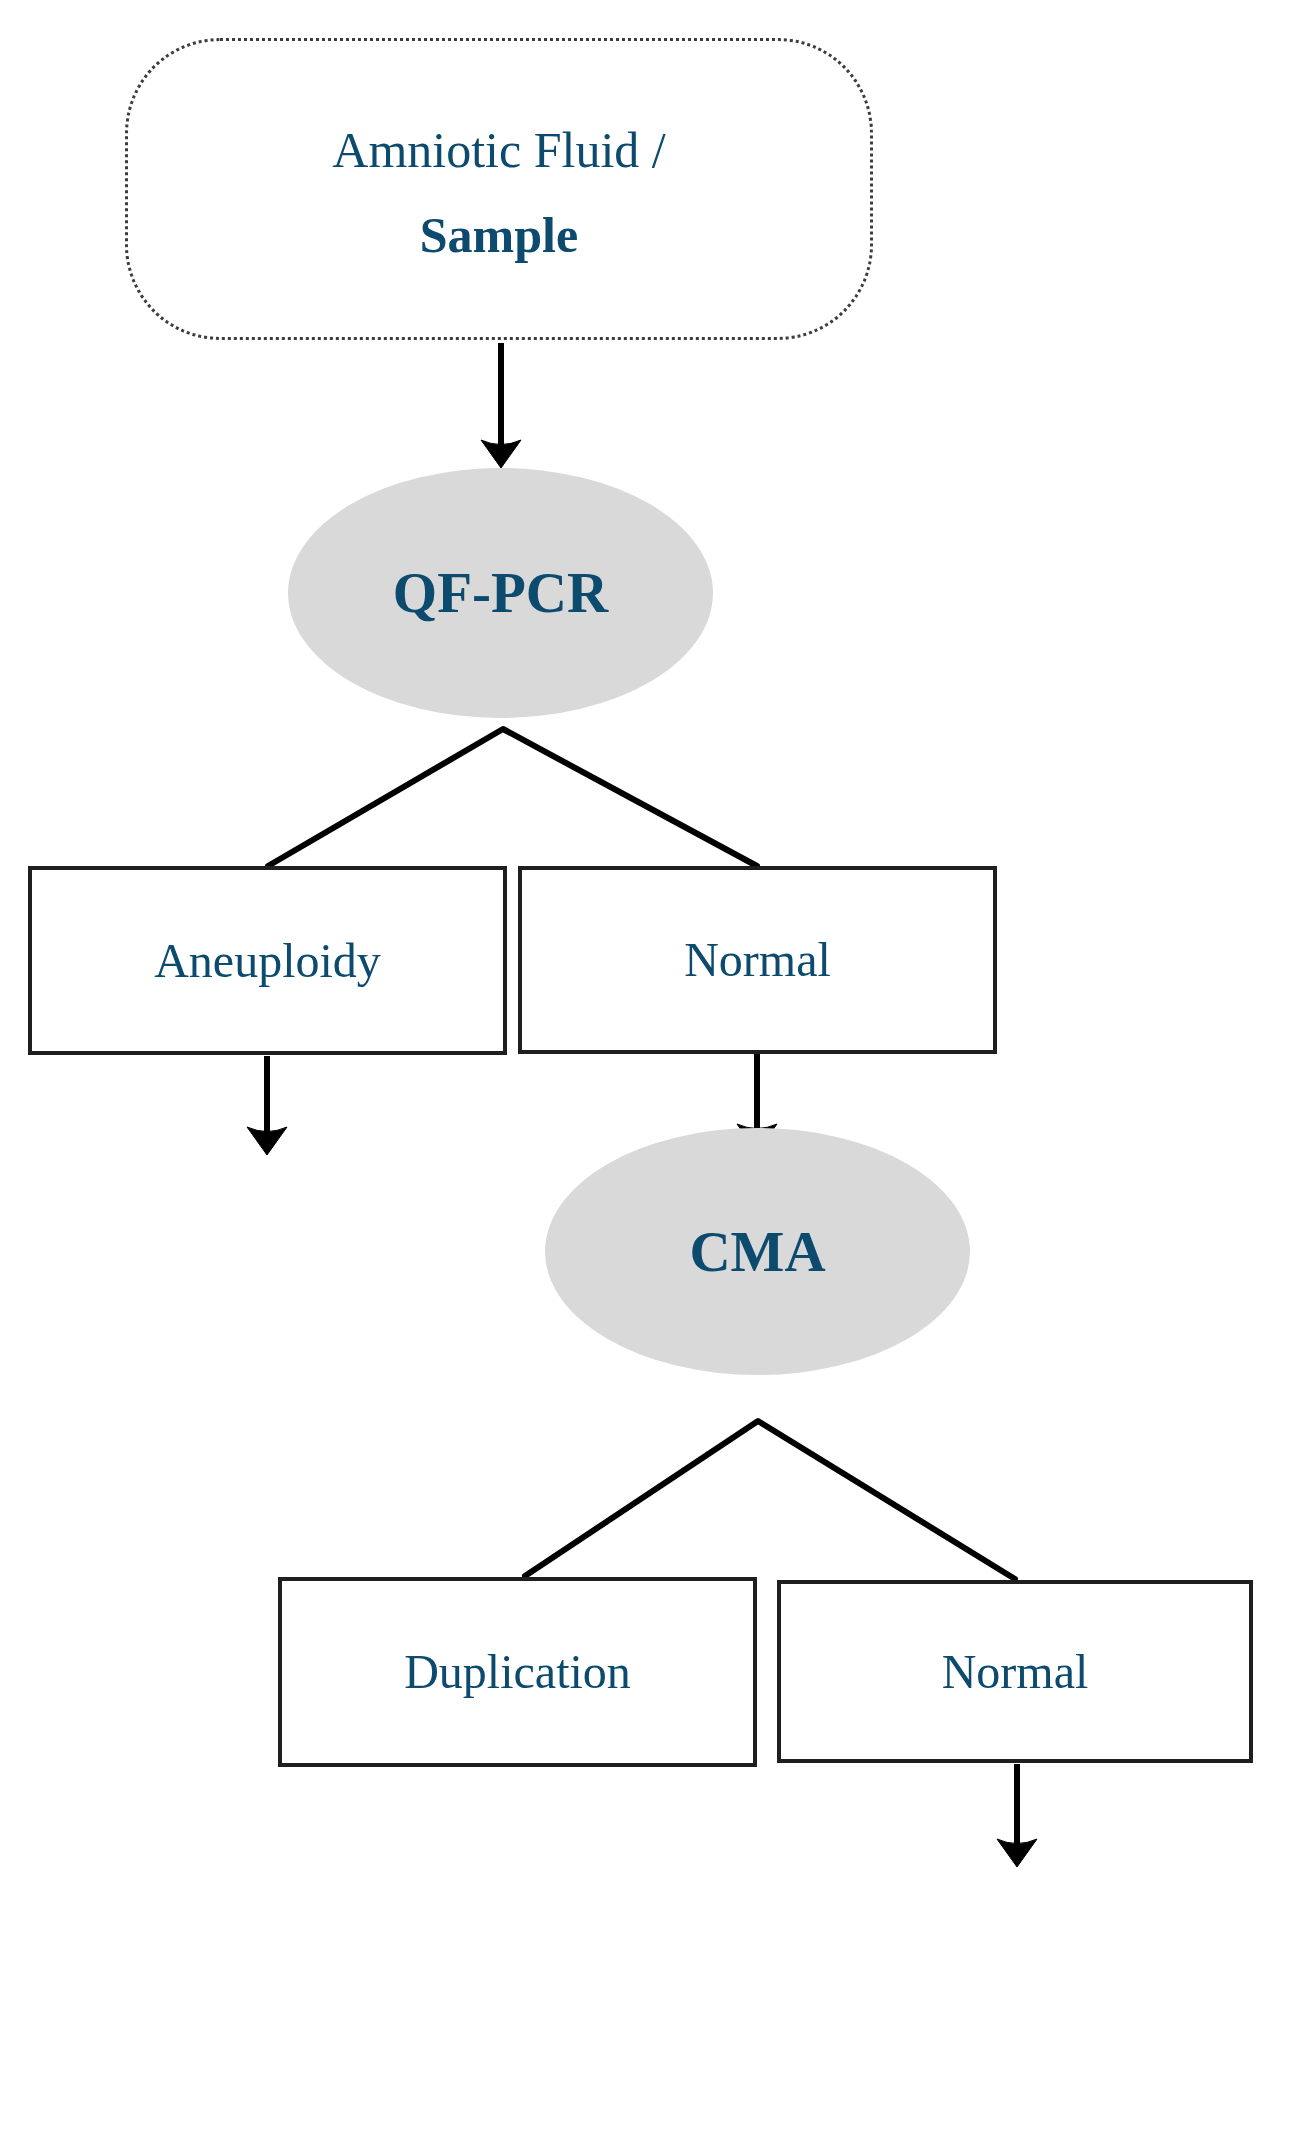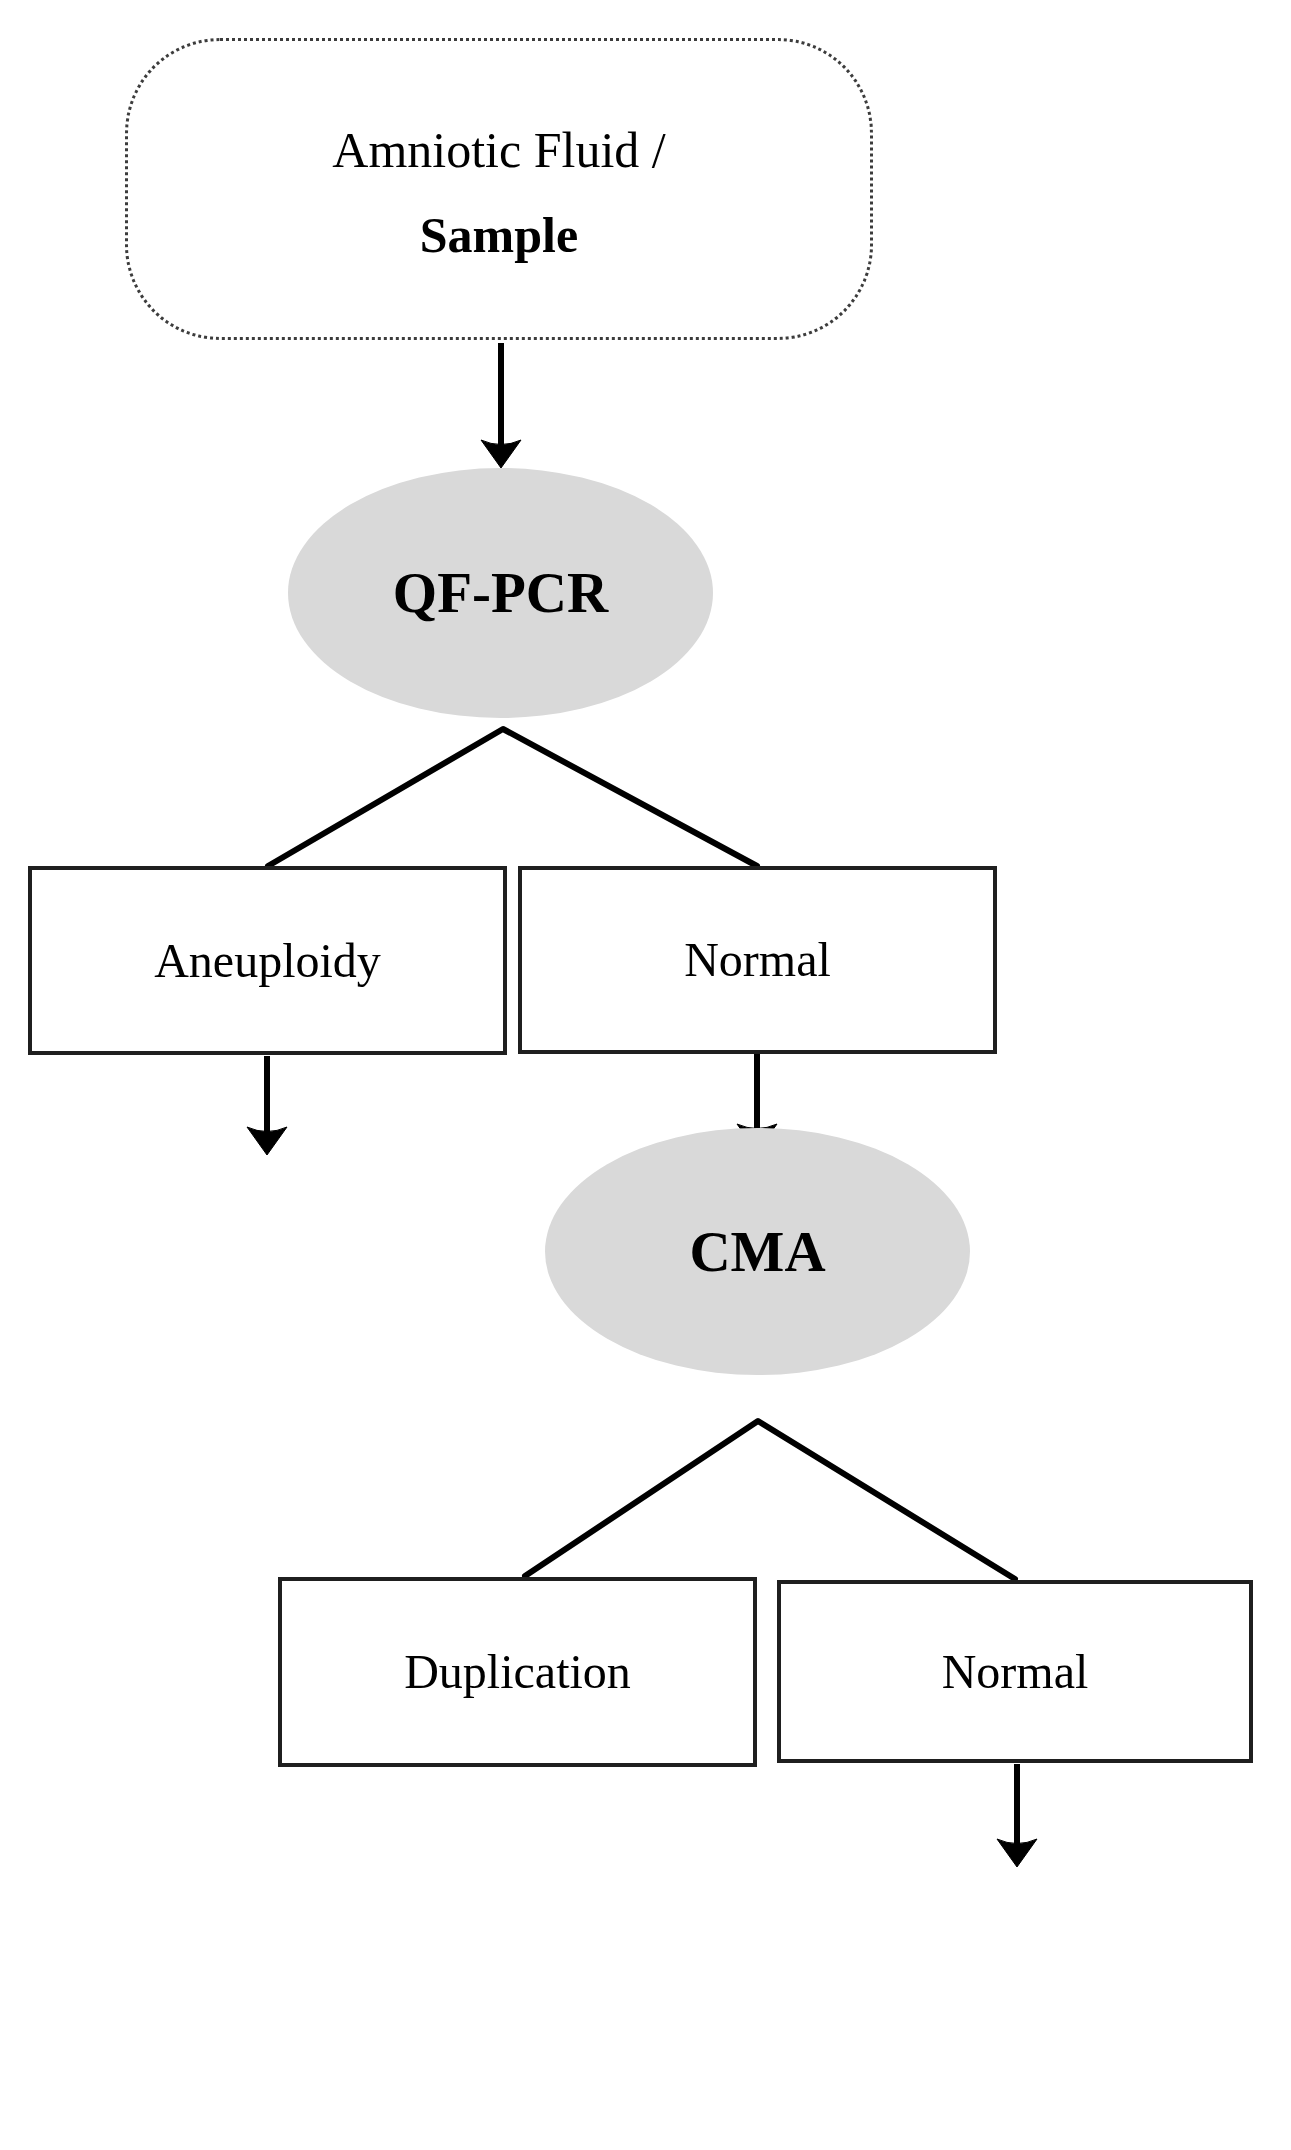--- a/index.html
+++ b/index.html
@@ -2,21 +2,21 @@
 <html><head>
 <meta charset="utf-8">
 <style>
   html,body{margin:0;padding:0;background:#ffffff;}
   .canvas{
     position:relative;
     width:1291px;
     height:2150px;
     background:#ffffff;
     font-family:"Liberation Serif","DejaVu Serif",serif;
-    color:#000000;
+    color:#0c4a6e;
     overflow:hidden;
   }
   svg.connectors{
     position:absolute;
     left:0;top:0;
     width:1291px;height:2150px;
     pointer-events:none;
   }
   .node{
     position:absolute;

